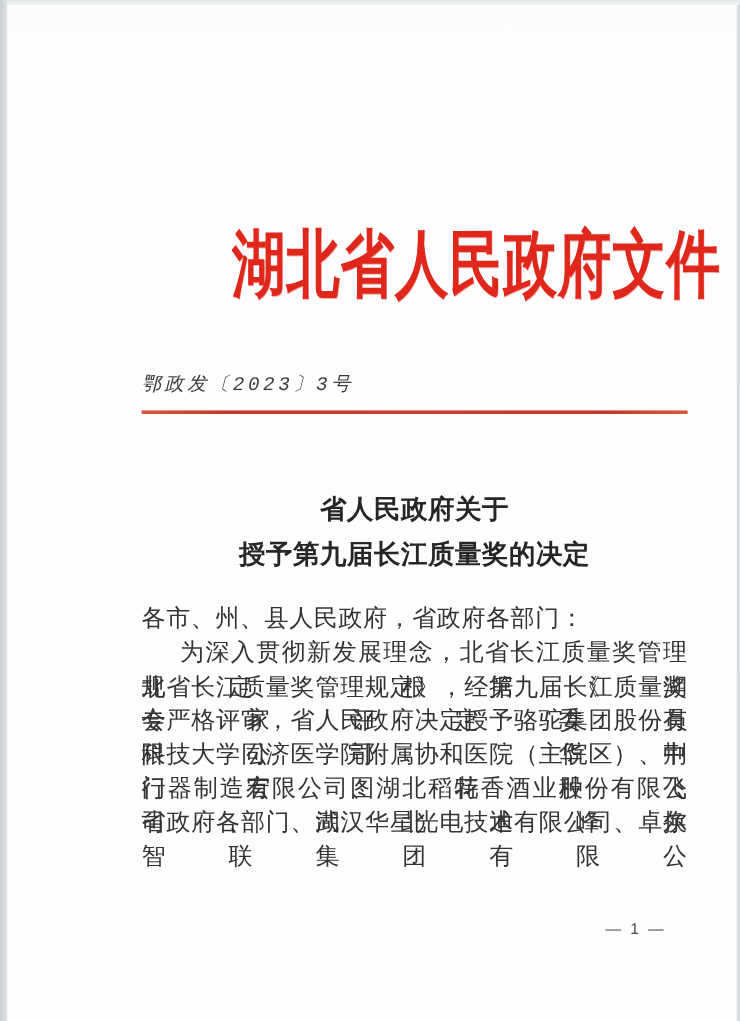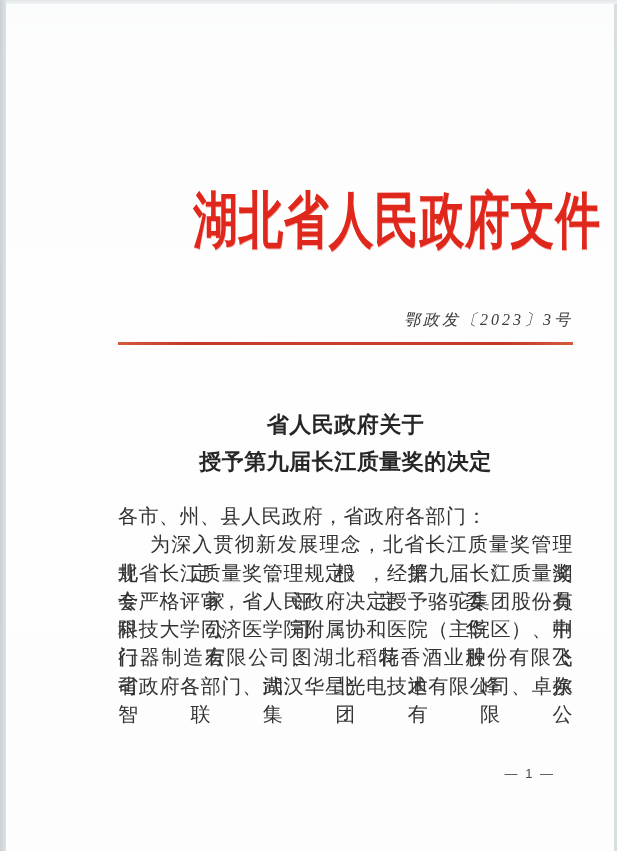--- a/index.html
+++ b/index.html
@@ -30,25 +30,26 @@
     font-weight: bold;
     color: #e0271c;
     letter-spacing: 1px;
     transform: scaleX(0.73);
     transform-origin: center;
     text-shadow: 0.5px 0.5px 0 rgba(224,39,28,0.35);
   }
   .doc-number {
     position: absolute;
     top: 306px; left: 0; width: 100%;
-    text-align: right;
+    text-align: left;
     font-size: 16px;
     color: #3b3b3b;
     letter-spacing: 3px;
     font-style: italic;
+    font-family: Liberation Mono, monospace;
   }
   .red-rule {
     position: absolute;
     top: 338px; left: 0; width: 100%;
     height: 3px;
     background: linear-gradient(90deg, #d55a3b 0%, #c13a28 15%, #c8402d 50%, #c13a28 85%, #d55a3b 100%);
   }
   .doc-title {
     position: absolute;
     top: 402px; left: 0; width: 100%;

